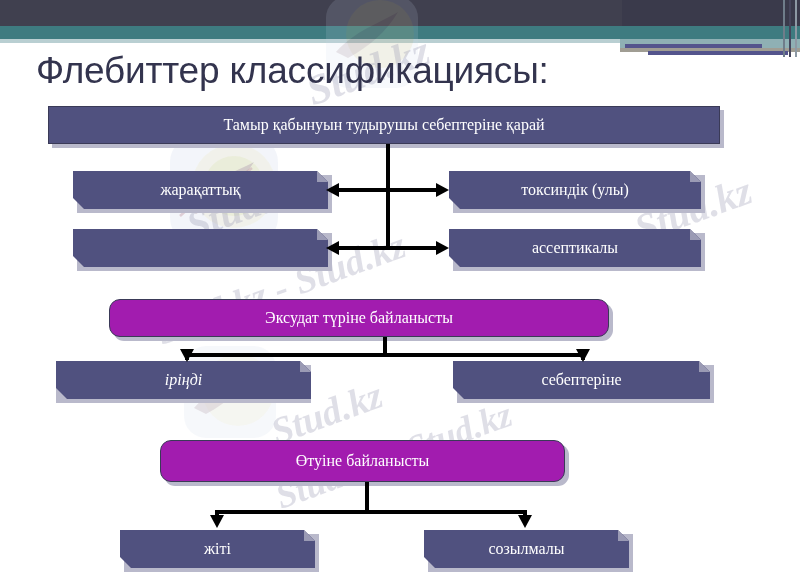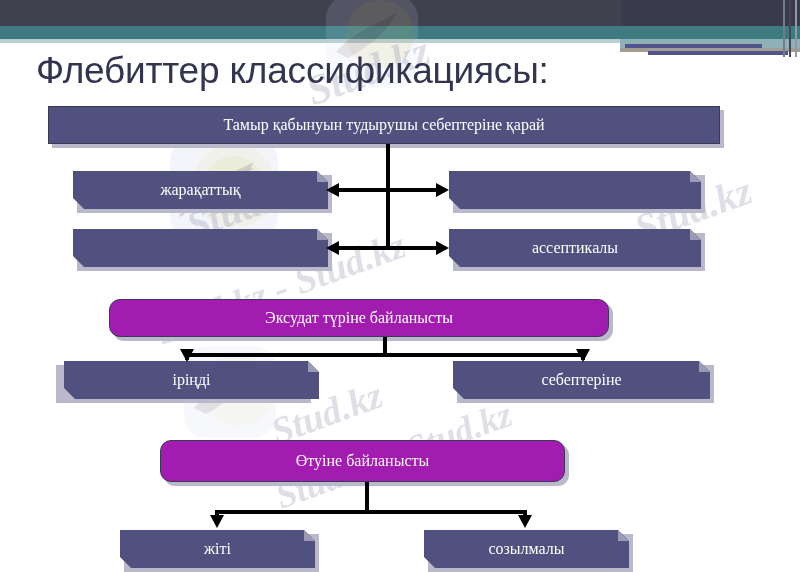--- a/index.html
+++ b/index.html
@@ -242,40 +242,41 @@
 
   <div class="box-shadow" style="left:77px; top:175px; width:255px; height:38px;"></div>
   <div class="box cut" style="left:73px; top:171px; width:255px; height:38px;">
     <span class="shadow-tr"></span>
     <span>жарақаттық</span>
   </div>
 
   <div class="box-shadow" style="left:453px; top:175px; width:252px; height:38px;"></div>
   <div class="box cut" style="left:449px; top:171px; width:252px; height:38px;">
     <span class="shadow-tr"></span>
+    <span>токсиндік (улы)</span>
   </div>
 
   <div class="box-shadow" style="left:77px; top:233px; width:255px; height:38px;"></div>
   <div class="box cut" style="left:73px; top:229px; width:255px; height:38px;">
     <span class="shadow-tr"></span>
   </div>
 
   <div class="box-shadow" style="left:453px; top:233px; width:252px; height:38px;"></div>
   <div class="box cut" style="left:449px; top:229px; width:252px; height:38px;">
     <span class="shadow-tr"></span>
     <span>ассептикалы</span>
   </div>
 
   <div class="box-shadow" style="left:113px; top:303px; width:500px; height:38px; border-radius:11px;"></div>
   <div class="box round" style="left:109px; top:299px; width:500px; height:38px;">
     <span>Эксудат  түріне байланысты</span>
   </div>
 
   <div class="box-shadow" style="left:56px; top:365px; width:255px; height:38px;"></div>
-  <div class="box cut" style="left:64px; top:361px; width:255px; height:38px;">
+  <div class="box cut" style="left:56px; top:361px; width:255px; height:38px;font-style:italic;">
     <span class="shadow-tr"></span>
     <span>іріңді</span>
   </div>
 
   <div class="box-shadow" style="left:457px; top:365px; width:257px; height:38px;"></div>
   <div class="box cut" style="left:453px; top:361px; width:257px; height:38px;">
     <span class="shadow-tr"></span>
     <span>себептеріне</span>
   </div>
 

